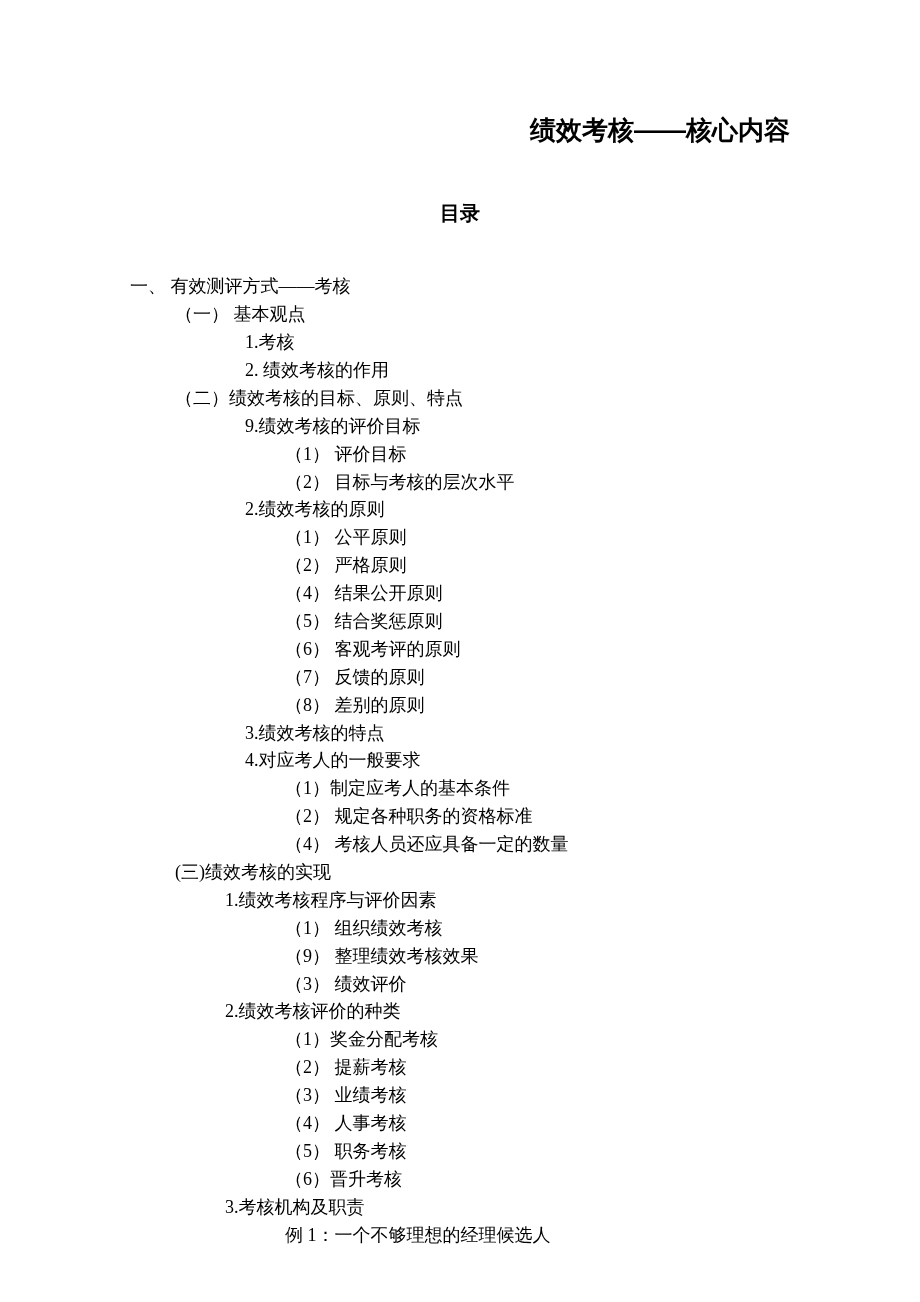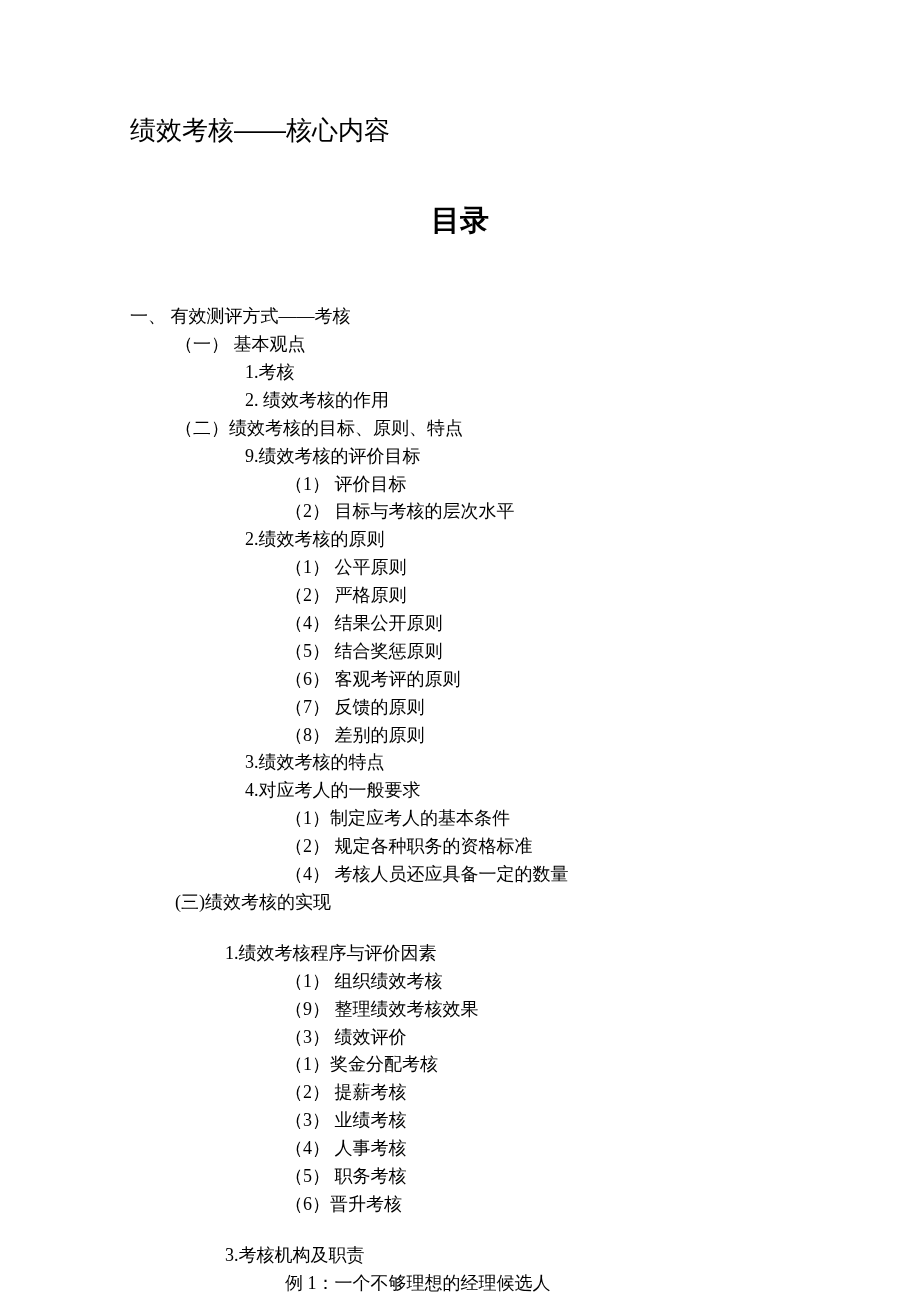--- a/index.html
+++ b/index.html
@@ -9,38 +9,38 @@
     font-family: "SimSun", "宋体", serif;
     width: 920px;
     color: #000;
   }
   .page {
     padding: 110px 130px 100px 130px;
     font-size: 18px;
     line-height: 1.55;
   }
   .title {
-    text-align: left;
+    text-align: right;
     font-family: "SimHei", "黑体", sans-serif;
-    font-weight: normal;
+    font-weight: bold;
     font-size: 26px;
     margin-bottom: 48px;
   }
   .toc-title {
     text-align: center;
     font-family: "SimHei", "黑体", sans-serif;
     font-weight: bold;
-    font-size: 29px;
-    margin-bottom: 60px;
+    font-size: 20px;
+    margin-bottom: 44px;
   }
   .lvl1 { padding-left: 0; }
   .lvl2 { padding-left: 45px; }
   .lvl3 { padding-left: 115px; }
   .lvl4 { padding-left: 155px; }
-  .lvl3b { padding-left: 95px; margin-top: 23px; }
+  .lvl3b { padding-left: 95px; }
   .line { white-space: pre; }
 </style>
 </head>
 <body>
 
 <div class="page">
   <div class="title">绩效考核——核心内容</div>
   <div class="toc-title">目录</div>
   <div id="toc-body">
       <div class="line lvl1">一、 有效测评方式——考核</div>
@@ -62,20 +62,21 @@
       <div class="line lvl3">3.绩效考核的特点</div>
       <div class="line lvl3">4.对应考人的一般要求</div>
       <div class="line lvl4">（1）制定应考人的基本条件</div>
       <div class="line lvl4">（2） 规定各种职务的资格标准</div>
       <div class="line lvl4">（4） 考核人员还应具备一定的数量</div>
       <div class="line lvl2">(三)绩效考核的实现</div>
       <div class="line lvl3b">1.绩效考核程序与评价因素</div>
       <div class="line lvl4">（1） 组织绩效考核</div>
       <div class="line lvl4">（9） 整理绩效考核效果</div>
       <div class="line lvl4">（3） 绩效评价</div>
+      <div class="line lvl3b">2.绩效考核评价的种类</div>
       <div class="line lvl4">（1）奖金分配考核</div>
       <div class="line lvl4">（2） 提薪考核</div>
       <div class="line lvl4">（3） 业绩考核</div>
       <div class="line lvl4">（4） 人事考核</div>
       <div class="line lvl4">（5） 职务考核</div>
       <div class="line lvl4">（6）晋升考核</div>
       <div class="line lvl3b">3.考核机构及职责</div>
       <div class="line lvl4">例 1：一个不够理想的经理候选人</div>
     </div>
 </div>

